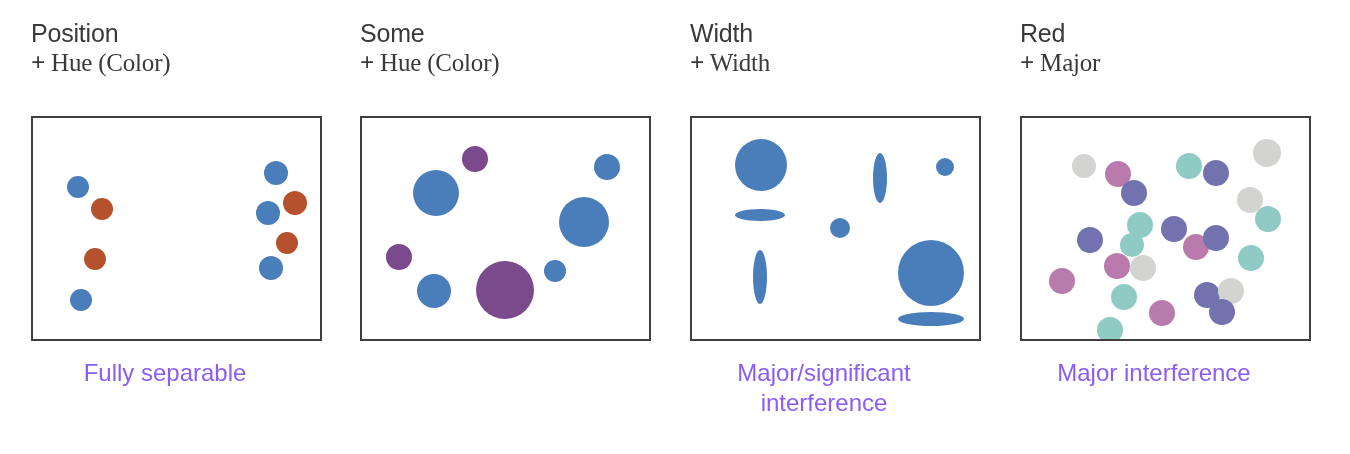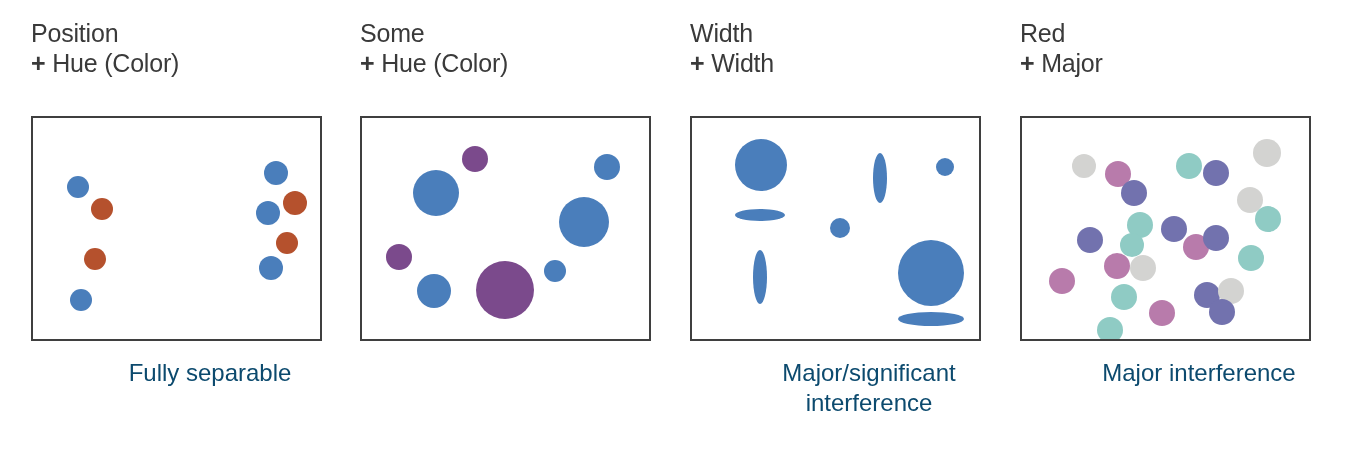--- a/index.html
+++ b/index.html
@@ -29,21 +29,21 @@
     position: absolute;
     left: 31px;
     top: 18px;
     font-size: 25px;
     line-height: 30px;
     color: #3a3a3a;
     letter-spacing: -0.2px;
     white-space: nowrap;
   }
   .panel-title .line1 { display: block; font-weight: 400; }
-  .panel-title .line2 { display: block; font-weight: 400; }
+  .panel-title .line2 { display: block; font-weight: 400; font-family: Liberation Serif, serif; }
   .panel-title .plus { font-weight: 700; }
   .plot-frame {
     position: absolute;
     left: 31px;
     top: 116px;
     width: 287px;
     height: 221px;
     border: 2px solid #3f3f3f;
     background: #ffffff;
     box-sizing: content-box;
@@ -57,23 +57,22 @@
     display: block;
   }
   .caption {
     position: absolute;
     left: 0;
     top: 358px;
     width: 330px;
     text-align: center;
     font-size: 24px;
     line-height: 30px;
-    color: #0c4a6e;
+    color: #8b5cf6;
     white-space: pre-line;
-    padding-left: 45px;
   }
 </style>
 </head>
 <body>
 
 <div id="figure">
 
   <div class="panel" style="left:0px;">
     <div class="panel-title">
       <span class="line1">Position</span>

